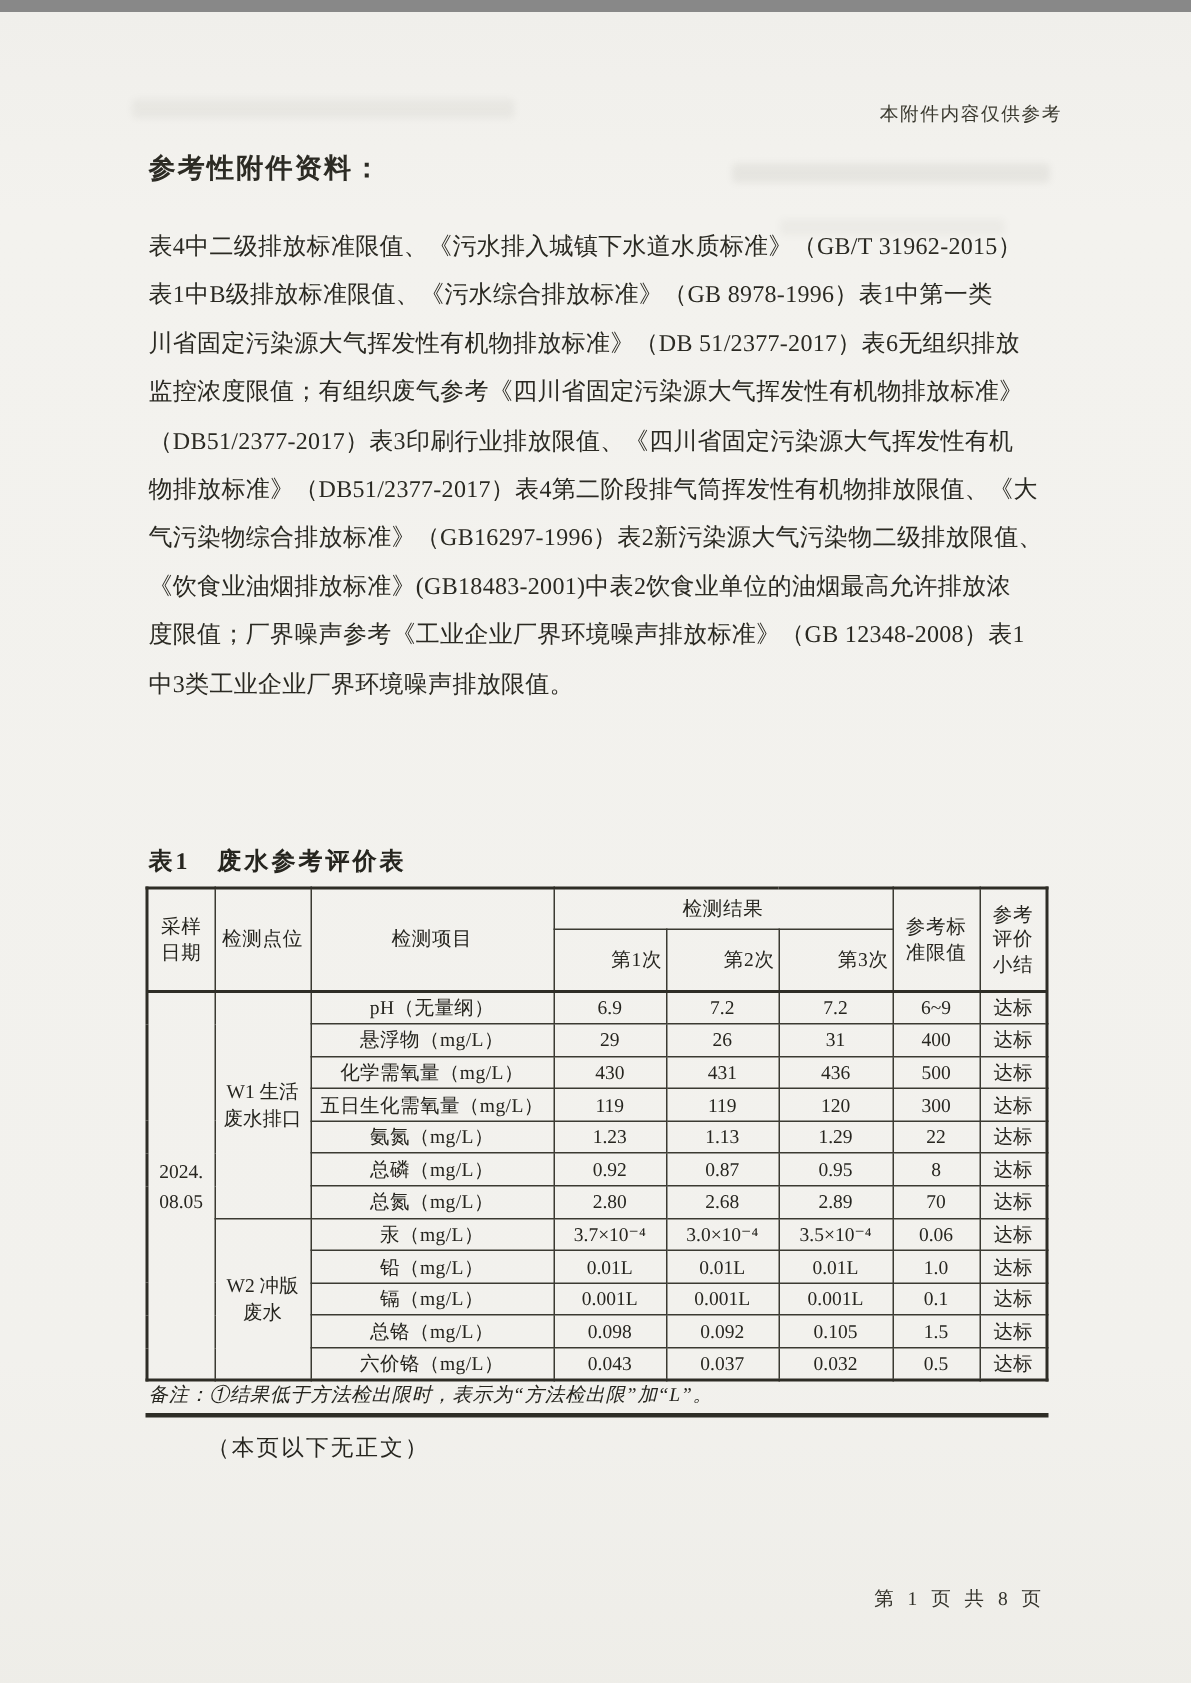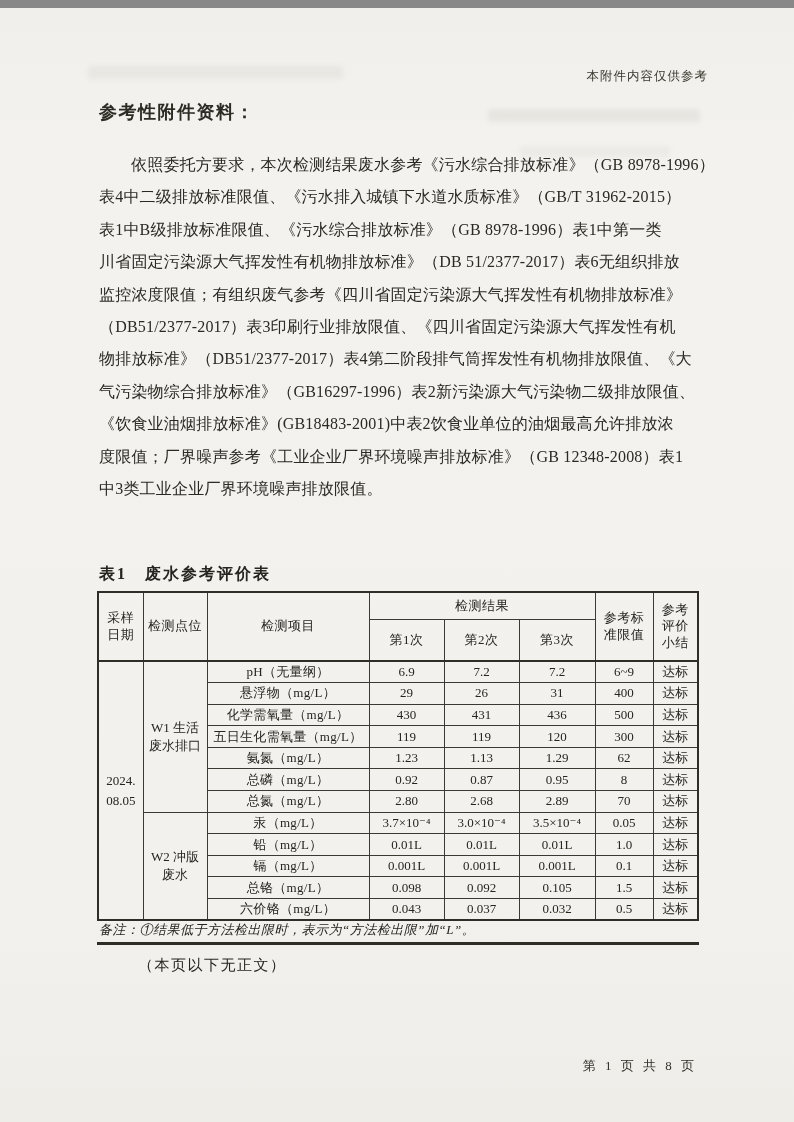--- a/index.html
+++ b/index.html
@@ -46,21 +46,21 @@
   }
   .eval-table th, .eval-table td {
     border:1px solid #3b3a32;
     font-size:13px; font-weight:normal;
     text-align:center; vertical-align:middle;
     padding:0 2px; color:#26251f;
     overflow:hidden;
   }
   .eval-table thead { border-bottom:2px solid #2e2d26; }
   .eval-table thead tr.tier1 th { height:26px; }
-  .eval-table thead tr.tier2 th { height:40px; }
+  .eval-table thead tr.tier2 th { height:40px;text-align:right; }
   .eval-table thead th { line-height:1.25; letter-spacing:0.5px; }
   .eval-table tbody tr { height:21.6px; }
   .date-cell { white-space:pre-line; line-height:1.5; }
   .item-cell { letter-spacing:0.3px; }
   .table-note {
     position:absolute; top:912px; left:97px; width:600px;
     font-size:13px; letter-spacing:0.5px;
     border-bottom:3px solid #2e2d26;
     padding:1px 0 3px 2px;
     font-style:italic;
@@ -81,21 +81,20 @@
 
   <div class="artifact a1"></div>
   <div class="artifact a2"></div>
   <div class="artifact a3"></div>
 
   <div class="header-note">本附件内容仅供参考</div>
 
   <h1 class="doc-title">参考性附件资料：</h1>
 
   <div class="paragraph" id="paragraph">
-      <div class="line indent">依照委托方要求，本次检测结果废水参考《污水综合排放标准》（GB 8978-1996）</div>
       <div class="line">表4中二级排放标准限值、《污水排入城镇下水道水质标准》（GB/T 31962-2015）</div>
       <div class="line">表1中B级排放标准限值、《污水综合排放标准》（GB 8978-1996）表1中第一类</div>
       <div class="line">川省固定污染源大气挥发性有机物排放标准》（DB 51/2377-2017）表6无组织排放</div>
       <div class="line">监控浓度限值；有组织废气参考《四川省固定污染源大气挥发性有机物排放标准》</div>
       <div class="line">（DB51/2377-2017）表3印刷行业排放限值、《四川省固定污染源大气挥发性有机</div>
       <div class="line">物排放标准》（DB51/2377-2017）表4第二阶段排气筒挥发性有机物排放限值、《大</div>
       <div class="line">气污染物综合排放标准》（GB16297-1996）表2新污染源大气污染物二级排放限值、</div>
       <div class="line">《饮食业油烟排放标准》(GB18483-2001)中表2饮食业单位的油烟最高允许排放浓</div>
       <div class="line">度限值；厂界噪声参考《工业企业厂界环境噪声排放标准》（GB 12348-2008）表1</div>
       <div class="line">中3类工业企业厂界环境噪声排放限值。</div>
@@ -163,21 +162,21 @@
           <td class="result-cell">119</td>
           <td class="result-cell">120</td>
           <td class="limit-cell">300</td>
           <td class="eval-cell">达标</td>
         </tr>
         <tr>
           <td class="item-cell">氨氮（mg/L）</td>
           <td class="result-cell">1.23</td>
           <td class="result-cell">1.13</td>
           <td class="result-cell">1.29</td>
-          <td class="limit-cell">62</td>
+          <td class="limit-cell">22</td>
           <td class="eval-cell">达标</td>
         </tr>
         <tr>
           <td class="item-cell">总磷（mg/L）</td>
           <td class="result-cell">0.92</td>
           <td class="result-cell">0.87</td>
           <td class="result-cell">0.95</td>
           <td class="limit-cell">8</td>
           <td class="eval-cell">达标</td>
         </tr>
@@ -188,21 +187,21 @@
           <td class="result-cell">2.89</td>
           <td class="limit-cell">70</td>
           <td class="eval-cell">达标</td>
         </tr>
         <tr>
           <td rowspan="5" class="point-cell">W2 冲版废水</td>
           <td class="item-cell">汞（mg/L）</td>
           <td class="result-cell">3.7×10⁻⁴</td>
           <td class="result-cell">3.0×10⁻⁴</td>
           <td class="result-cell">3.5×10⁻⁴</td>
-          <td class="limit-cell">0.05</td>
+          <td class="limit-cell">0.06</td>
           <td class="eval-cell">达标</td>
         </tr>
         <tr>
           <td class="item-cell">铅（mg/L）</td>
           <td class="result-cell">0.01L</td>
           <td class="result-cell">0.01L</td>
           <td class="result-cell">0.01L</td>
           <td class="limit-cell">1.0</td>
           <td class="eval-cell">达标</td>
         </tr>

